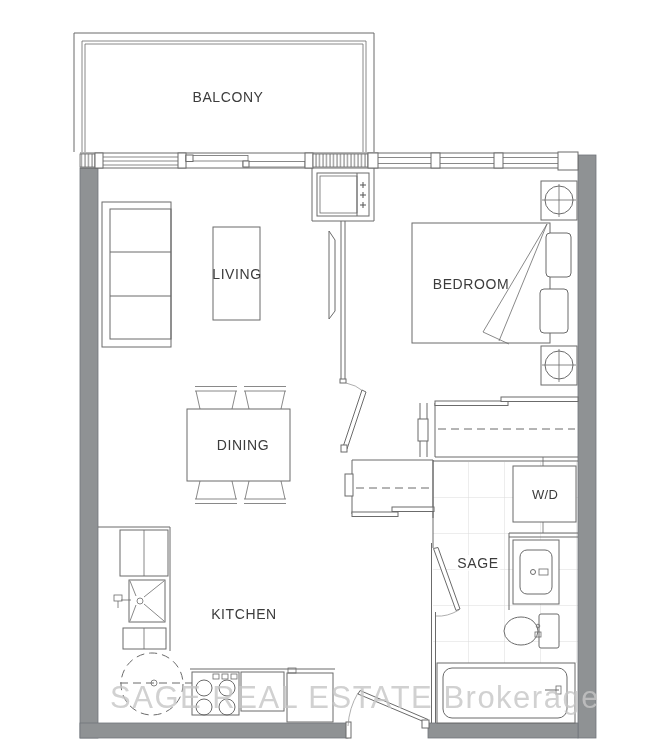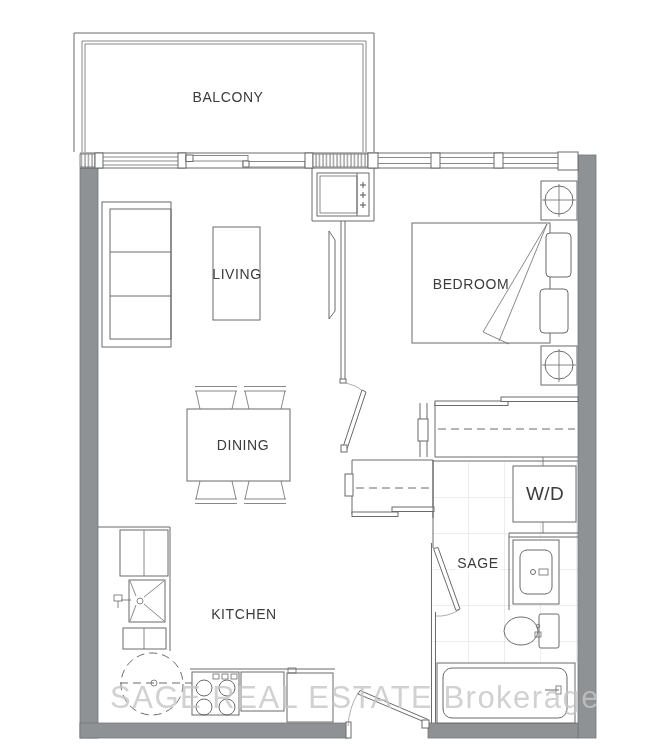--- a/index.html
+++ b/index.html
@@ -19,21 +19,21 @@
   svg .fw{stroke:var(--line);fill:#fff;stroke-width:1;}
   svg .wall{fill:var(--wall);stroke:#70757a;stroke-width:.8;}
   svg .dash{stroke:var(--line);fill:none;stroke-width:1;stroke-dasharray:8 5;}
   svg .thin{stroke:#999;fill:none;stroke-width:.8;}
   svg .hatchrect{fill:url(#hatch);stroke:var(--line);stroke-width:.8;}
   .label{
     position:absolute; transform:translate(-50%,-50%);
     font-size:14px; color:var(--label); letter-spacing:.6px;
     white-space:nowrap;
   }
-  .label.small{font-size:19px;letter-spacing:.3px;}
+  .label.small{font-size:13px;letter-spacing:.3px;}
   .label.bath-bg{background:rgba(255,255,255,.7);padding:0 2px;}
   .watermark{
     position:absolute; left:355px; top:698px; transform:translate(-50%,-50%);
     font-size:31px; color:var(--watermark); letter-spacing:1.5px;
     opacity:.8; white-space:nowrap;
   }
 </style>
 </head>
 <body>
 

